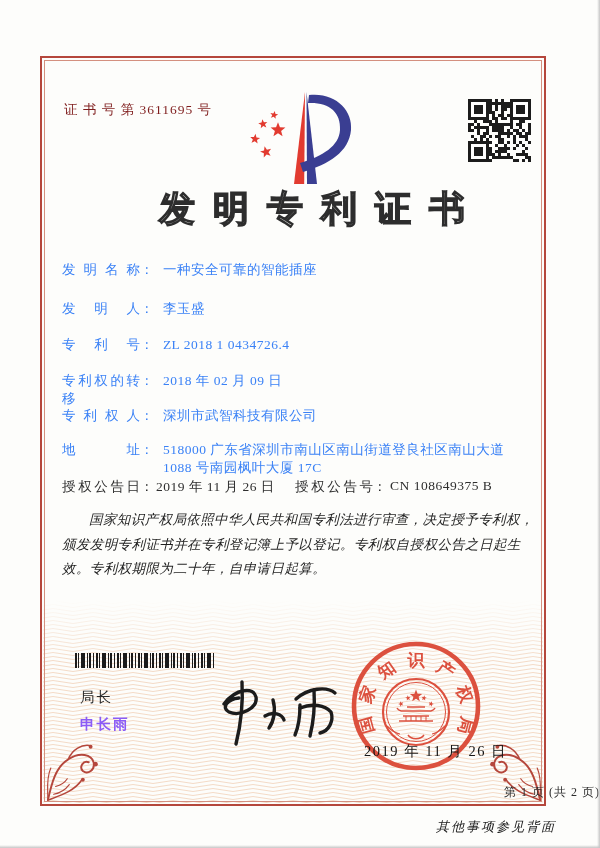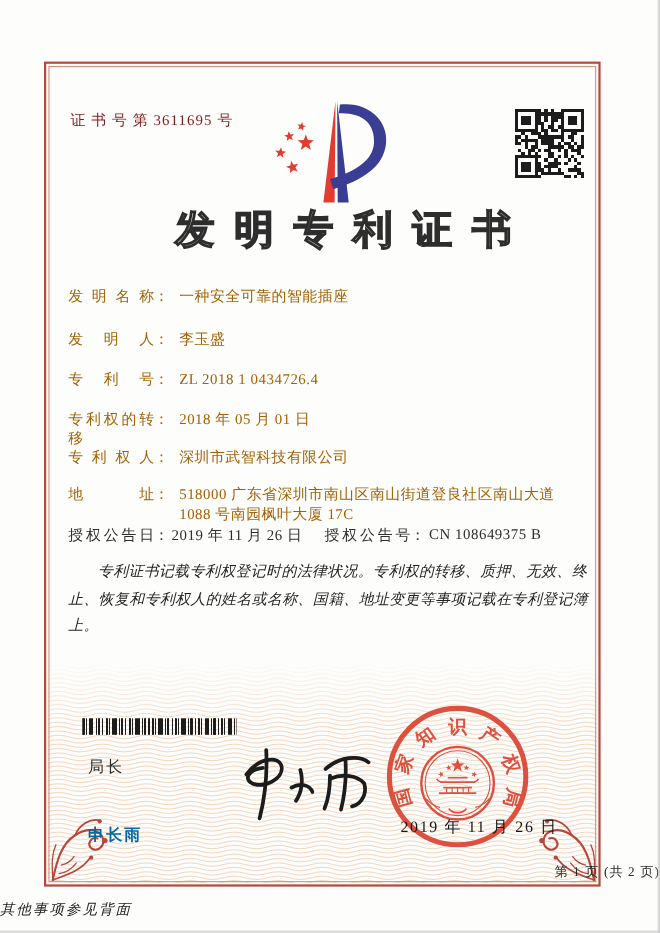--- a/index.html
+++ b/index.html
@@ -30,21 +30,21 @@
   .logo{position:absolute;left:237px;top:86px;width:150px;height:108px;}
   .qr{position:absolute;left:468px;top:99px;width:63px;height:63px;}
 
   .title{
     position:absolute;left:0;top:185px;width:600px;text-align:center;
     font-size:36px;font-weight:700;letter-spacing:18px;text-indent:18px;
     color:#fbfaf6;padding-left:12px;-webkit-text-stroke:1.4px #2d2d2d;
   }
   @supports not (-webkit-text-stroke:1px black){ .title{color:#2d2d2d;} }
 
-  .frow{position:absolute;left:62px;font-size:13.5px;color:#a16207;}
+  .frow{position:absolute;left:62px;font-size:13.5px;color:#3b82f6;}
   .flabel{
     display:inline-block;width:78px;text-align:justify;text-align-last:justify;
     vertical-align:top;letter-spacing:0;
   }
   .fcolon{display:inline-block;vertical-align:top;}
   .fvalue{display:inline-block;vertical-align:top;margin-left:6px;width:360px;line-height:1.32;letter-spacing:.5px;}
   .frow-grant{position:absolute;left:62px;width:480px;height:18px;font-size:13.5px;}
   .frow-grant .g-lab1{position:absolute;left:0;}
   .frow-grant .g-col1{position:absolute;left:78px;}
   .frow-grant .g-val1{position:absolute;left:94px;letter-spacing:.5px;}
@@ -66,29 +66,29 @@
 
   .barcode{
     position:absolute;left:75px;top:653px;width:140px;height:15px;
     background-image:
       repeating-linear-gradient(90deg,#1c1c1c 0 1px,transparent 1px 3px),
       repeating-linear-gradient(90deg,#1c1c1c 0 2px,transparent 2px 7px);
   }
 
   .signer-title{position:absolute;left:80px;top:688px;font-size:14.5px;font-weight:400;
     font-family:"Liberation Sans","DejaVu Sans",sans-serif;color:#2a2a2a;letter-spacing:2px;}
-  .signer-name{position:absolute;left:80px;top:750px;font-size:14.5px;font-weight:600;
-    font-family:"Liberation Sans","DejaVu Sans",sans-serif;color:#0369a1;letter-spacing:2px;}
+  .signer-name{position:absolute;left:80px;top:715px;font-size:14.5px;font-weight:600;
+    font-family:"Liberation Sans","DejaVu Sans",sans-serif;color:#8b5cf6;letter-spacing:2px;}
   .signature{position:absolute;left:196px;top:672px;width:150px;height:78px;}
 
   .seal{position:absolute;left:348px;top:638px;width:136px;height:136px;opacity:.93;}
   .seal-date{position:absolute;left:364px;top:742px;font-size:14.5px;color:#161616;letter-spacing:1.5px;}
 
   .page-foot{position:absolute;left:0;top:784px;width:600px;text-align:right;font-size:12px;color:#2c2c2c;letter-spacing:1px;}
-  .back-note{position:absolute;left:0;top:818px;width:556px;text-align:left;font-size:13px;font-style:italic;color:#222;letter-spacing:2px;}
+  .back-note{position:absolute;left:0;top:818px;width:556px;text-align:right;font-size:13px;font-style:italic;color:#222;letter-spacing:2px;}
 
   .ornament{position:absolute;width:68px;height:68px;}
   .ornament.left{left:44px;top:736px;}
   .ornament.right{left:476px;top:736px;transform:scaleX(-1);}
 </style>
 </head>
 <body>
 
 <svg class="guilloche" id="guilloche" viewBox="0 0 500 203" preserveAspectRatio="none">
     <path d="M0,2 q10,-3 20,0 q10,3 20,0 q10,-3 20,0 q10,3 20,0 q10,-3 20,0 q10,3 20,0 q10,-3 20,0 q10,3 20,0 q10,-3 20,0 q10,3 20,0 q10,-3 20,0 q10,3 20,0 q10,-3 20,0 q10,3 20,0 q10,-3 20,0 q10,3 20,0 q10,-3 20,0 q10,3 20,0 q10,-3 20,0 q10,3 20,0 q10,-3 20,0 q10,3 20,0 q10,-3 20,0 q10,3 20,0 q10,-3 20,0" fill="none" stroke="#edc6a9" stroke-width="0.8" opacity="0.8"></path>
@@ -369,41 +369,41 @@
 <div class="frow" style="top:300px">
   <span class="flabel">发明人</span><span class="fcolon">：</span>
   <span class="fvalue">李玉盛</span>
 </div>
 <div class="frow" style="top:336px">
   <span class="flabel">专利号</span><span class="fcolon">：</span>
   <span class="fvalue">ZL 2018 1 0434726.4</span>
 </div>
 <div class="frow" style="top:372px">
   <span class="flabel">专利权的转移</span><span class="fcolon">：</span>
-  <span class="fvalue">2018 年 05 月 01 日</span>
+  <span class="fvalue">2018 年 02 月 09 日</span>
 </div>
 <div class="frow" style="top:407px">
   <span class="flabel">专利权人</span><span class="fcolon">：</span>
   <span class="fvalue">深圳市武智科技有限公司</span>
 </div>
 <div class="frow" style="top:441px">
   <span class="flabel">地址</span><span class="fcolon">：</span>
   <span class="fvalue" style="width:352px">518000 广东省深圳市南山区南山街道登良社区南山大道 1088 号南园枫叶大厦 17C</span>
 </div>
 <div class="frow-grant" style="top:478px">
   <span class="flabel g-lab1">授权公告日</span>
   <span class="g-col1">：</span>
   <span class="g-val1">2019 年 11 月 26 日</span>
   <span class="flabel g-lab2">授权公告号</span>
   <span class="g-col2">：</span>
   <span class="g-val2">CN 108649375 B</span>
 </div>
 
 <div class="body-text">
-  <p>专利证书记载专利权登记时的法律状况。专利权的转移、质押、无效、终止、恢复和专利权人的姓名或名称、国籍、地址变更等事项记载在专利登记簿上。</p>
+  <p>国家知识产权局依照中华人民共和国专利法进行审查，决定授予专利权，颁发发明专利证书并在专利登记簿上予以登记。专利权自授权公告之日起生效。专利权期限为二十年，自申请日起算。</p>
 </div>
 
 <div class="barcode"></div>
 
 <div class="signer-title">局长</div>
 <div class="signer-name">申长雨</div>
 
 <svg class="signature" viewBox="0 0 150 78">
   <g fill="none" stroke="#1c1c1c" stroke-width="3.4" stroke-linecap="round" stroke-linejoin="round">
     <path d="M28,32 C40,16 58,15 60,25 C62,36 44,45 33,40 C25,36 31,27 43,26"></path>

